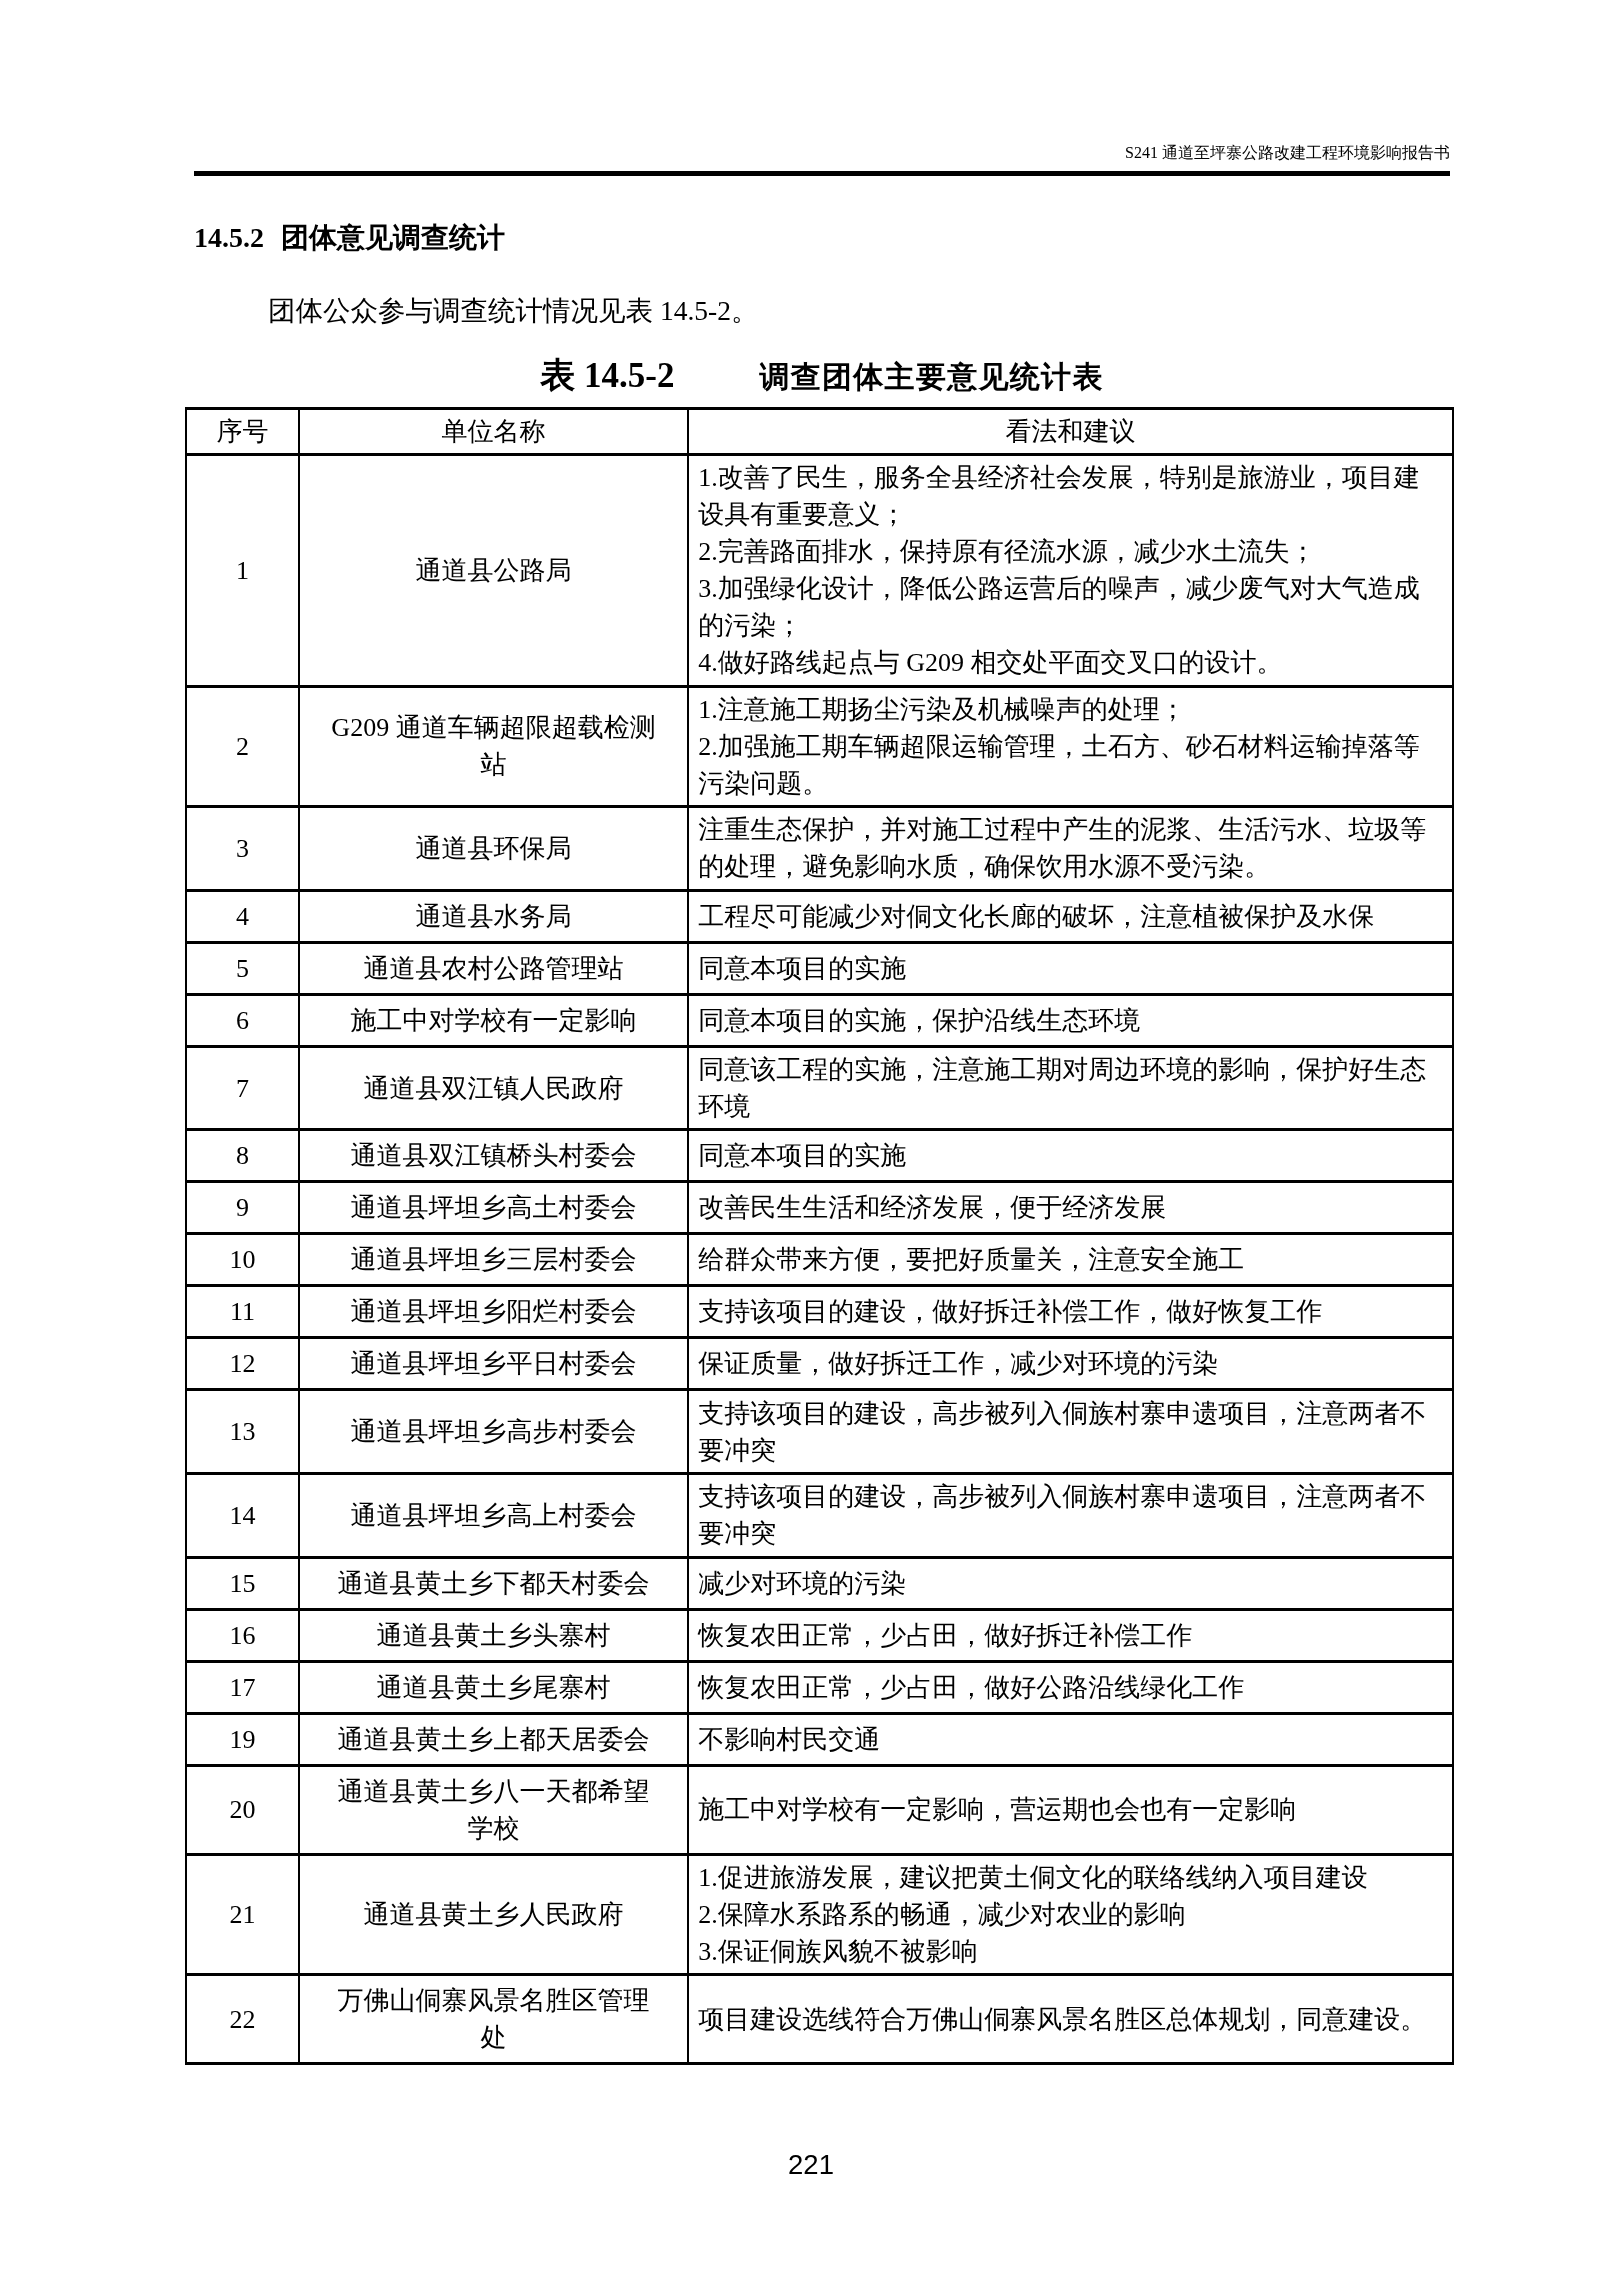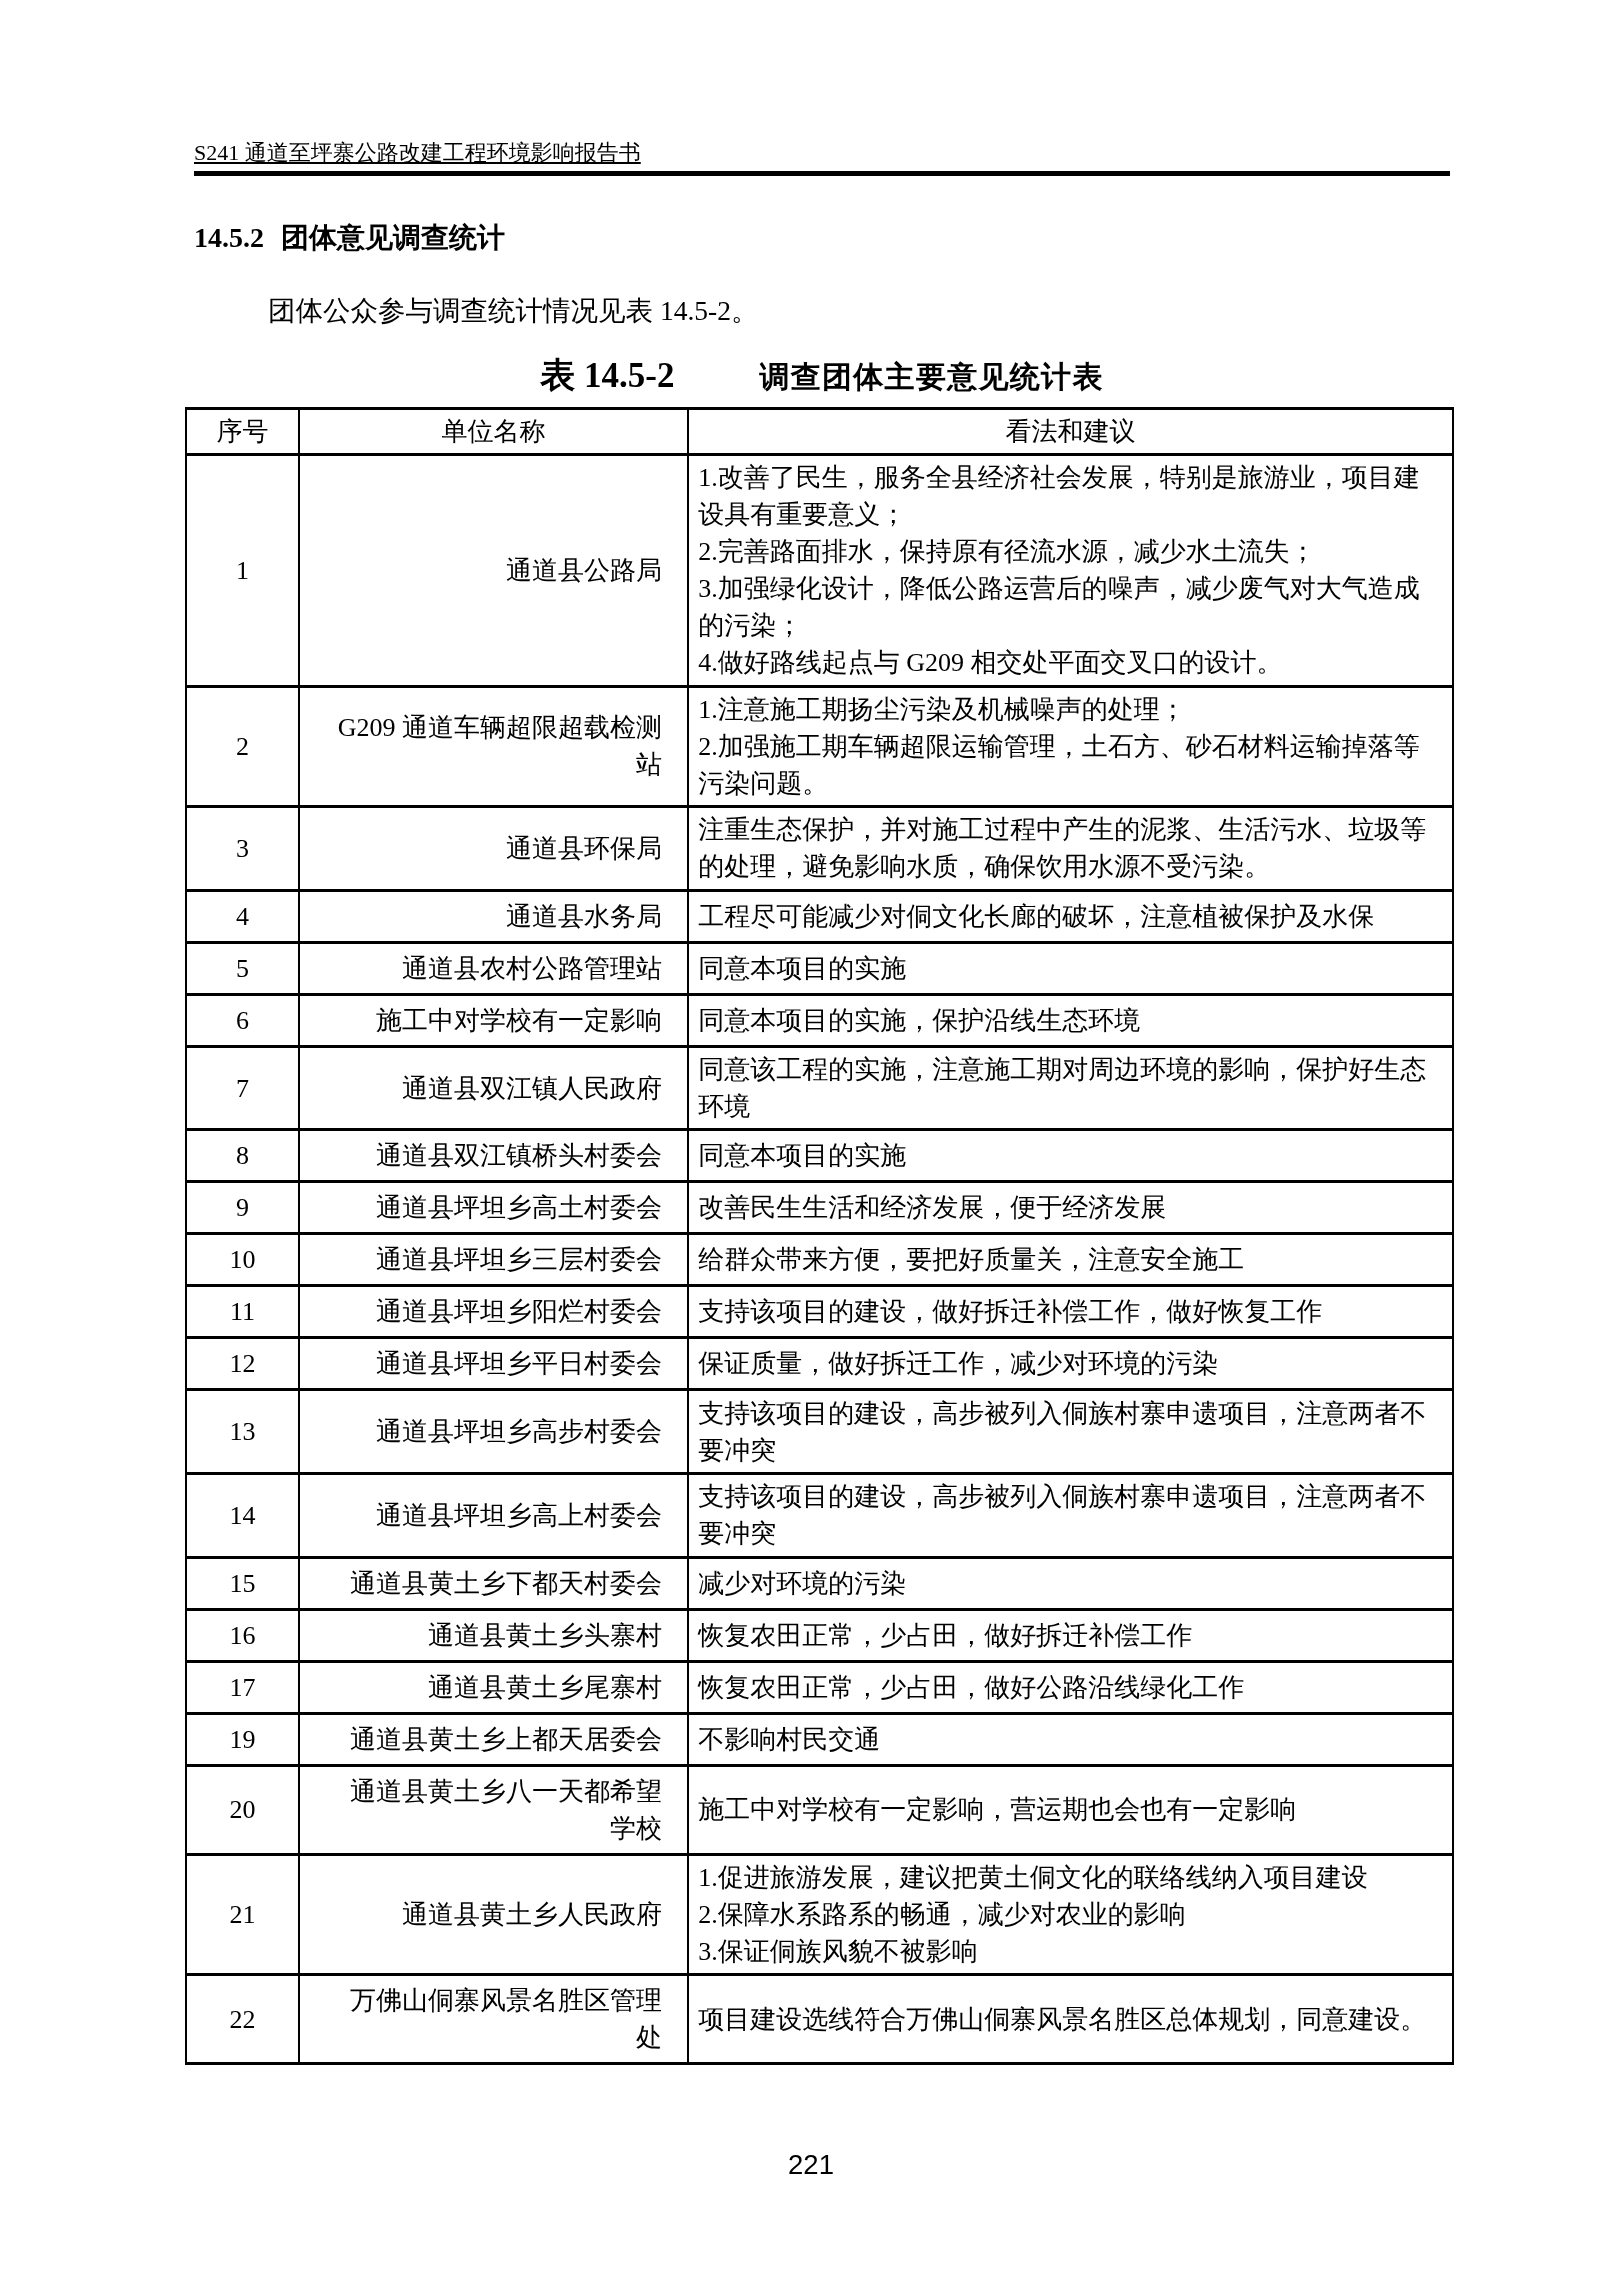--- a/index.html
+++ b/index.html
@@ -15,24 +15,24 @@
     color: #000000;
     overflow: hidden;
   }
 
   
   .doc-header {
     position: absolute;
     top: 139px;
     left: 194px;
     width: 1256px;
-    font-size: 22px;
+    text-align: right;
+    font-size: 16px;
     line-height: 27.5px;
     white-space: nowrap;
-    text-decoration: underline;
   }
   .header-rule {
     position: absolute;
     top: 171px;
     left: 194px;
     width: 1256px;
     height: 4.6px;
     background: #000000;
   }
 
@@ -99,21 +99,21 @@
     height: 43px;
     text-align: center;
     padding: 0 5.2px;
   }
   td.cell-no {
     text-align: center;
     padding: 3.3px 5.2px;
     line-height: 37px;
   }
   td.cell-unit {
-    text-align: right;
+    text-align: center;
     padding: 6px 25px;
     line-height: 37px;
   }
   td.cell-opinion {
     text-align: left;
     padding: 3.3px 7.9px 3.3px 9.2px;
     line-height: 37px;
     white-space: pre-line;
   }
   tr.body-row { height: 43px; }

